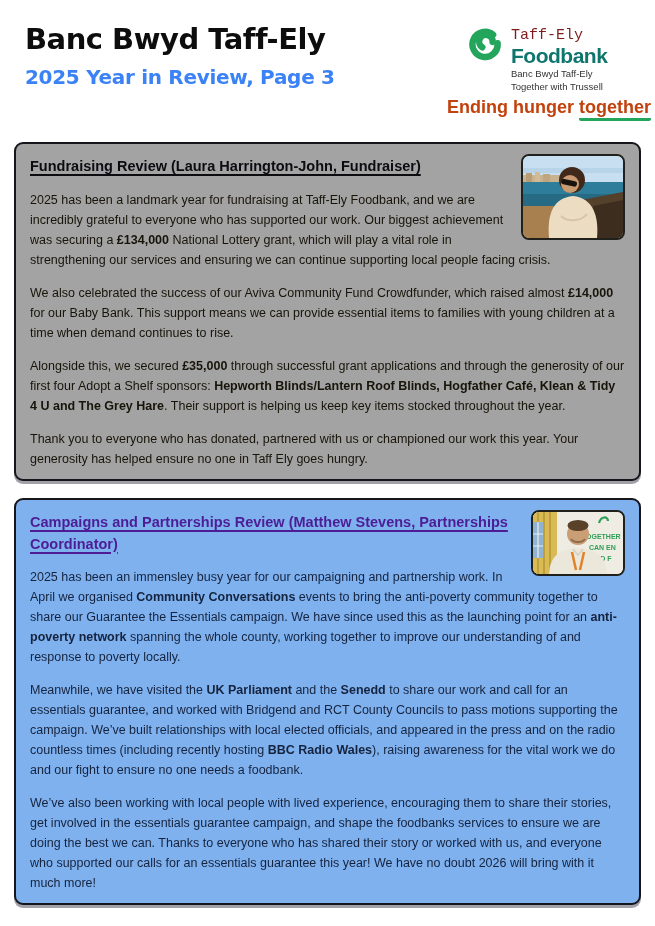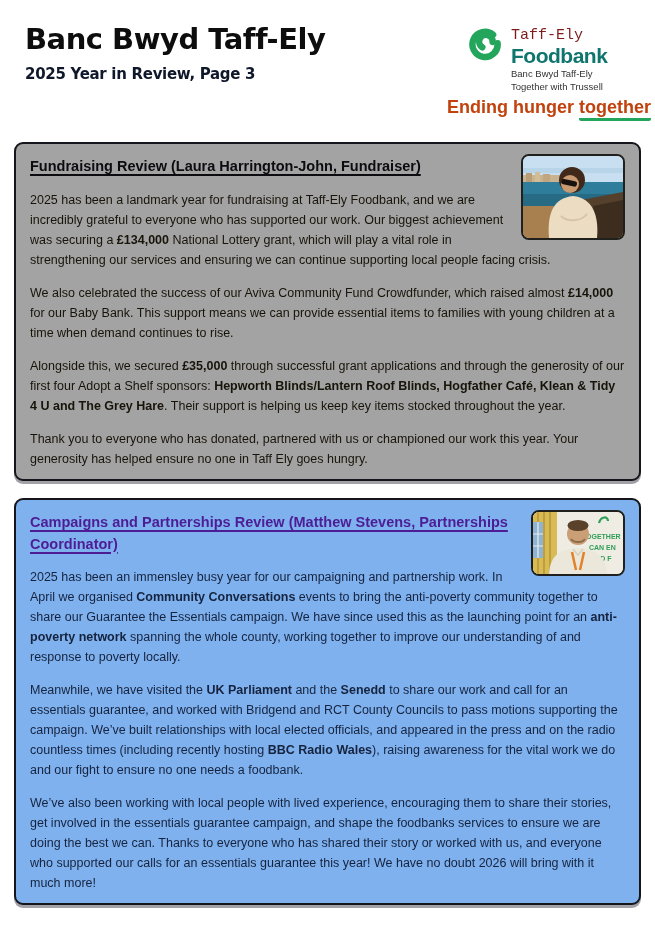--- a/index.html
+++ b/index.html
@@ -5,21 +5,21 @@
   html,body{margin:0;padding:0;background:#ffffff;}
   .page{position:relative;width:655px;min-height:926px;background:#ffffff;
         font-family:"Liberation Sans",sans-serif;color:#111;overflow:hidden;}
 
   
   .header{position:relative;height:142px;box-sizing:border-box;padding:24px 0 0 25px;}
   .title-line1{font-size:29px;font-weight:bold;letter-spacing:-.5px;color:#0d0d0d;
                font-family:"DejaVu Sans",sans-serif;line-height:1.05;}
   .title-line2{font-size:42px;font-weight:bold;letter-spacing:-1px;color:#0d0d0d;
                font-family:"DejaVu Sans",sans-serif;line-height:1.08;margin-top:3px;}
-  .subtitle{font-size:15px;font-weight:600;color:#0f172a;margin-top:11px;
+  .subtitle{font-size:20px;font-weight:600;color:#3b82f6;margin-top:11px;
             font-family:"DejaVu Sans",sans-serif;letter-spacing:-.3px;}
 
   .logo{position:absolute;top:28px;right:16px;width:172px;}
   .logo-row{display:flex;align-items:flex-start;}
   .logo-mark{width:36px;height:36px;flex:0 0 36px;}
   .logo-text{margin-left:8px;}
   .logo-region{font-size:15px;color:#7f1d1d;line-height:1.1;font-family:Liberation Mono, monospace;}
   .logo-name{font-size:21px;font-weight:bold;color:#0f766e;letter-spacing:-.5px;line-height:1.05;}
   .logo-sub{margin-left:44px;font-size:9.5px;color:#333;line-height:1.45;}
   .tagline{position:absolute;top:97px;right:4px;font-size:18px;font-weight:bold;color:#c2410c;

